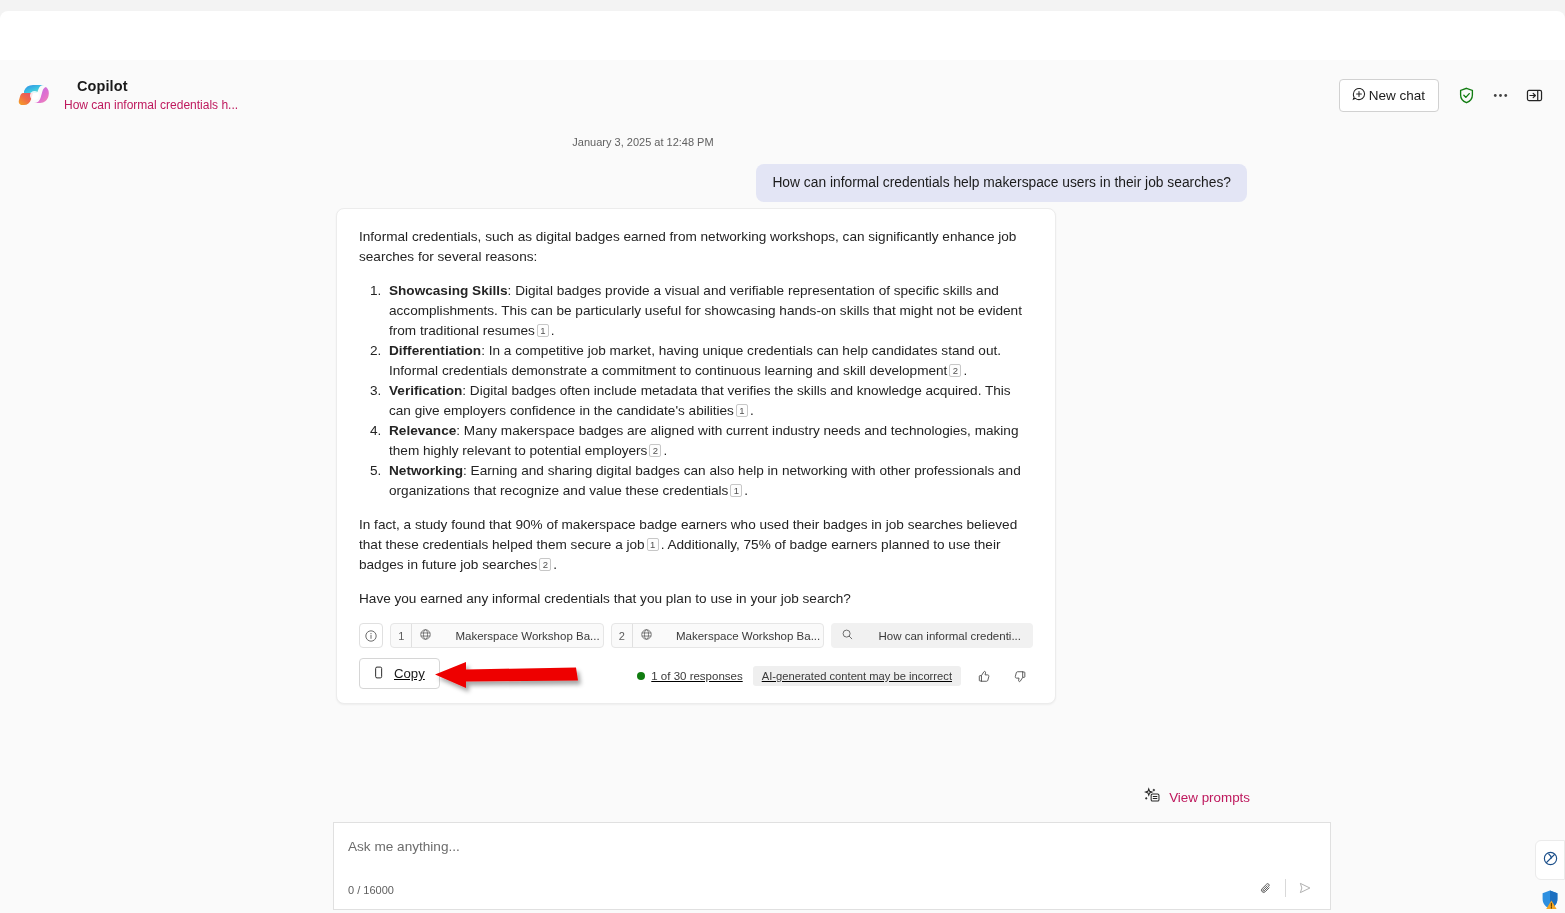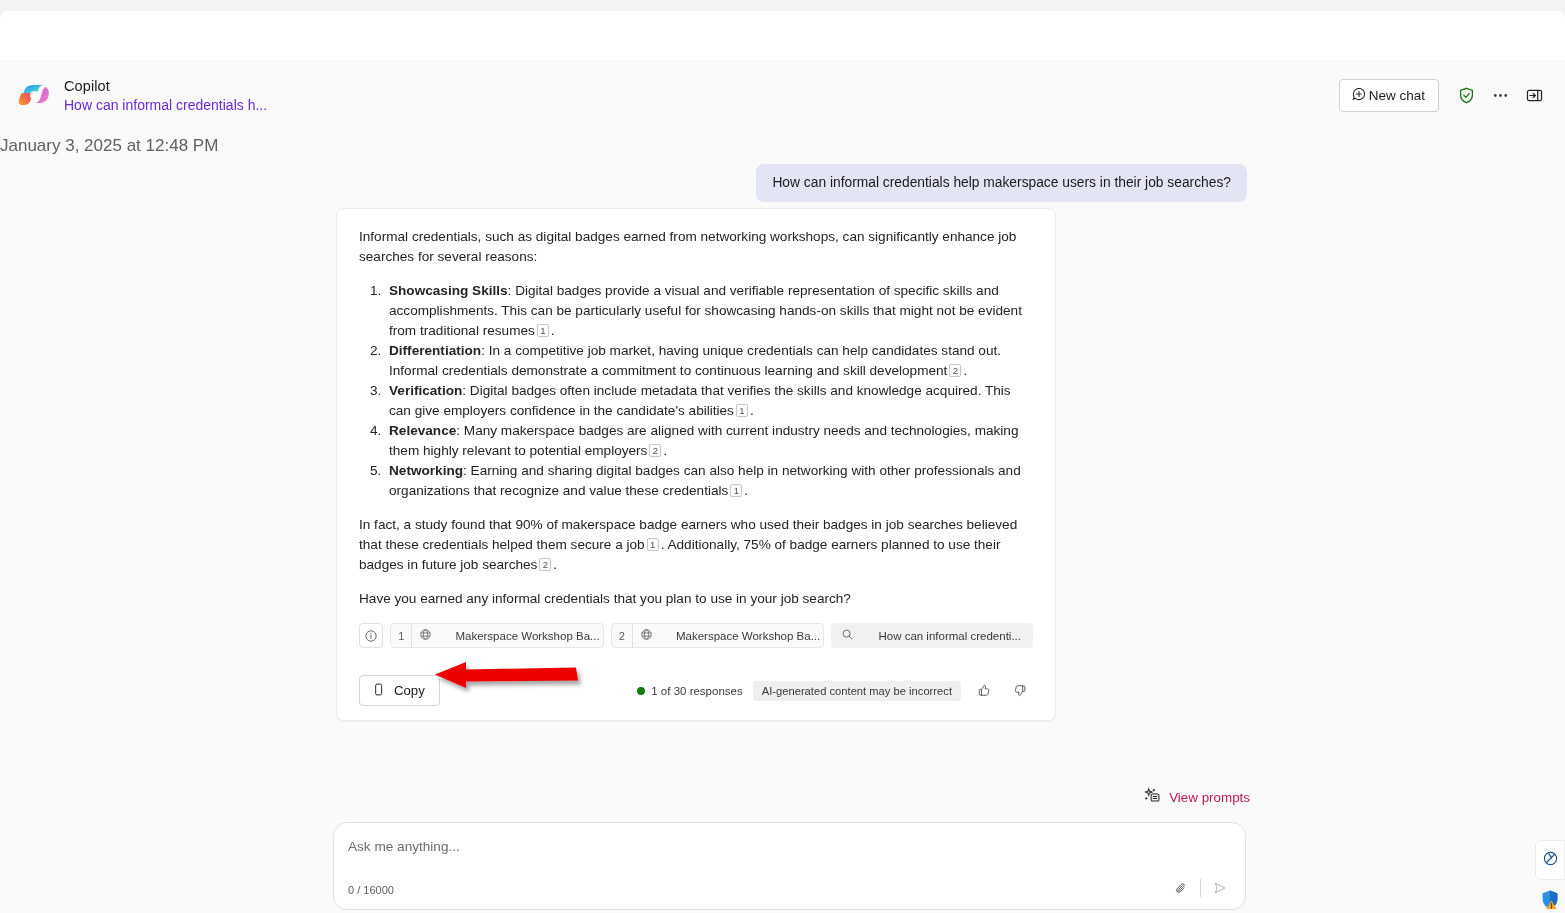--- a/index.html
+++ b/index.html
@@ -28,45 +28,46 @@
 
   
   .header {
     position: absolute; left: 0; top: 60px; width: 1565px; height: 72px;
     background: #fafafa;
   }
   .brand { position: absolute; left: 18px; top: 17px; display: flex; align-items: center; gap: 12px; }
   .copilot-logo { width: 34px; height: 34px; position: relative; }
   .brand-text { display: flex; flex-direction: column; justify-content: center; }
   .brand-title {
-    font-size: 14.5px; font-weight: normal; color: #1b1b1b; line-height: 18px;
+    font-size: 14.5px; font-weight: bold; color: #1b1b1b; line-height: 18px;
     letter-spacing: .1px;
-  }
-  .brand-sub { font-size: 14px; color: #6d28d9; line-height: 18px; margin-top: 1px; }
+    margin-left: 13px;
+  }
+  .brand-sub { font-size: 12px; color: #be185d; line-height: 18px; margin-top: 1px; }
 
   .header-right {
     position: absolute; right: 14px; top: 18px;
     display: flex; align-items: center; gap: 0px;
   }
   .newchat-btn {
     display: flex; align-items: center; gap: 2px;
     height: 33px; padding: 0 13px 0 11px;
     background: #ffffff; border: 1px solid #d1d1d1; border-radius: 4px;
     font-size: 13.5px; color: #1b1b1b; cursor: pointer; white-space: nowrap;
   }
   .icon-btn {
     width: 34px; height: 34px; display: flex; align-items: center; justify-content: center;
     background: transparent; border: none; border-radius: 4px; cursor: pointer;
   }
   .hr-gap { width: 10px; }
 
   
   .timestamp {
     position: absolute; left: 0; top: 136px; width: 1286px;
-    text-align: left; font-size: 17px; color: #616161;
+    text-align: center; font-size: 11px; color: #616161;
   }
   .user-bubble {
     position: absolute; right: 318px; top: 164px;
     max-width: 620px;
     background: #e3e5f5; color: #1b1b1b;
     border-radius: 8px; padding: 10px 16px;
     font-size: 13.8px; line-height: 18px;
   }
 
   .response-card {
@@ -111,21 +112,21 @@
   }
   .cite-label { padding: 0 10px 0 7px; display: flex; align-items: center; gap: 23px; white-space: nowrap; }
   .cite-search {
     display: flex; align-items: center; gap: 24px; height: 25px;
     padding: 0 12px 0 10px; border-radius: 4px; background: #f1f1f1;
     font-size: 11.5px; color: #3a3a3a; cursor: pointer; white-space: nowrap;
   }
 
   
   .action-row {
-    display: flex; align-items: center; margin-top: 27px;
+    display: flex; align-items: flex-end; margin-top: 10px; text-decoration: underline;
   }
   .copy-btn {
     display: flex; align-items: center; gap: 8px;
     height: 31px; padding: 0 14px 0 11px;
     border: 1px solid #d6d6d6; border-radius: 4px; background: #fff;
     font-size: 13.2px; color: #1b1b1b; cursor: pointer;
   }
   .action-right { margin-left: auto; display: flex; align-items: center; gap: 10px; }
   .resp-count { display: flex; align-items: center; gap: 6px; font-size: 11.5px; color: #3a3a3a; }
   .green-dot { width: 8px; height: 8px; border-radius: 50%; background: #107c10; display: inline-block; }
@@ -141,22 +142,22 @@
   
   .red-arrow { position: absolute; left: 428px; top: 655px; pointer-events: none; }
 
   
   .view-prompts {
     position: absolute; right: 315px; top: 787px;
     display: flex; align-items: center; gap: 8px;
     font-size: 13.4px; color: #be185d; cursor: pointer;
   }
   .compose {
-    position: absolute; left: 333px; top: 822px; width: 913px; height: 88px;
-    background: #ffffff; border: 1px solid #e0e0e0; border-radius: 14px;
+    position: absolute; left: 333px; top: 822px; width: 998px; height: 88px;
+    background: #ffffff; border: 1px solid #e0e0e0; border-radius: 0;
   }
   .compose-placeholder {
     position: absolute; left: 14px; top: 16px;
     font-size: 13.6px; color: #6c6c6c;
   }
   .compose-count {
     position: absolute; left: 14px; bottom: 13px;
     font-size: 11px; color: #5e5e5e;
   }
   .compose-tools {

